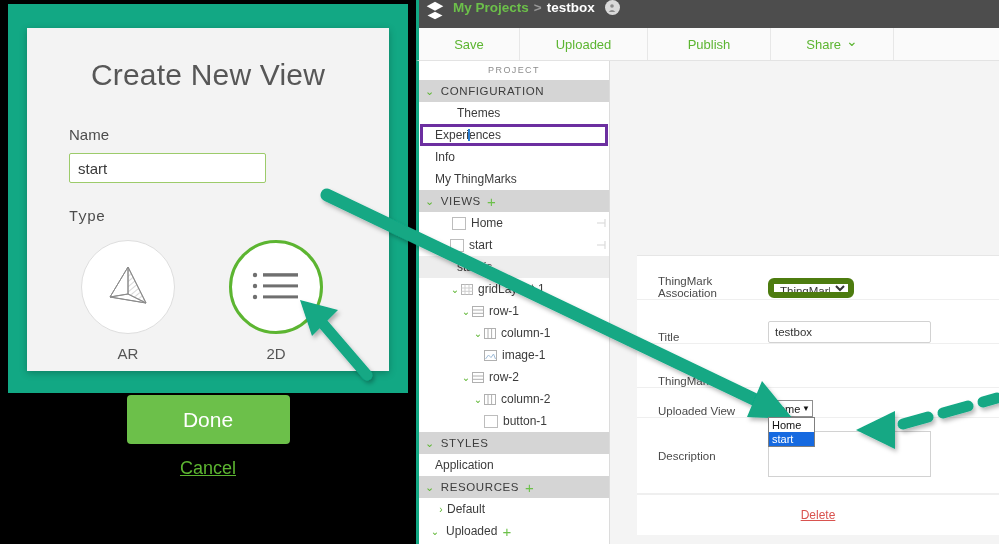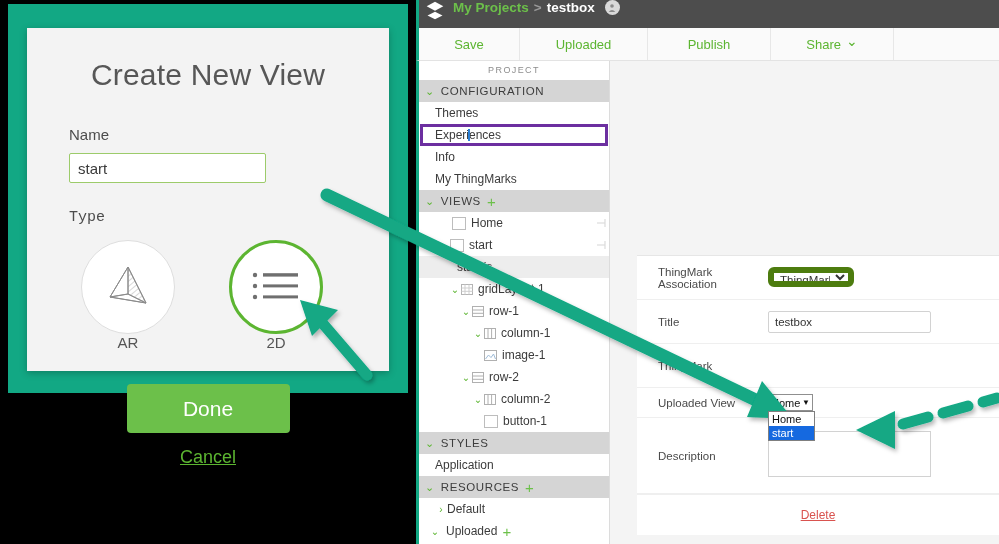--- a/index.html
+++ b/index.html
@@ -40,21 +40,21 @@
   }
   .type-opt{width:108px;text-align:center;}
   .type-circle{
     width:94px;height:94px;border-radius:50%;background:#fff;
     box-sizing:border-box;margin:0 auto;
     display:flex;align-items:center;justify-content:center;
   }
   .type-circle.inactive{border:1px solid #dedede;}
   .type-circle.active{border:3px solid #5cb531;}
   .type-caption{
-    color:#555;font-size:15px;
+    margin-top:11px;color:#555;font-size:15px;
   }
   #done-btn{
     display:block;margin:33px auto 0 auto;width:163px;height:49px;
     background:#6cc04a;border:none;border-radius:4px;color:#fff;
     font-size:21px;font-family:"Liberation Sans", sans-serif;cursor:pointer;
   }
   #cancel-link{
     display:block;text-align:center;margin-top:14px;color:#5cb531;
     font-size:18px;text-decoration:underline;cursor:pointer;
   }
@@ -130,21 +130,21 @@
     display:inline-block;width:2px;height:12px;background:#2a7fd4;
     position:relative;top:2px;
   }
   
   #content{flex:1;background:#f4f4f4;position:relative;overflow:hidden;}
   #form-card{
     position:absolute;left:27px;top:194px;right:0;background:#fff;
     border-top:1px solid #e6e6e6;
   }
   .frow{
-    display:flex;align-items:center;min-height:44px;
+    display:flex;align-items:flex-end;min-height:44px;
     border-bottom:1px solid #efefef;padding:0 0 0 21px;box-sizing:border-box;
   }
   .flabel{width:110px;font-size:11.5px;color:#4a4a4a;flex:0 0 auto;}
   .fctl{flex:1;}
   select.sel{
     font-family:"Liberation Sans", sans-serif;font-size:11.5px;color:#333;
     border:6px solid #4d7c0f;background:#fff;height:20px;padding:0 2px;
     border-radius:6px;outline:none;
   }
   input.txt{
@@ -281,21 +281,21 @@
   <div id="body-split">
 
     <div id="sidebar">
 
       <div id="project-head">PROJECT</div>
 
       <div class="sec-head">
         <span class="chev">⌄</span>
         <span>CONFIGURATION</span>
       </div>
-      <div class="tree-row" style="padding-left:16px;">
+      <div class="tree-row" style="padding-left:16px;margin-left:22px;">
         <span>Themes</span>
       </div>
       <div style="position:relative;">
         <div class="tree-row" style="padding-left:16px;">
           <span>Experiences</span>
         </div>
         <span class="caret-bar" style="position:absolute;left:49px;top:5px;"></span>
         <div id="exp-highlight"></div>
       </div>
       <div class="tree-row" style="padding-left:16px;">

